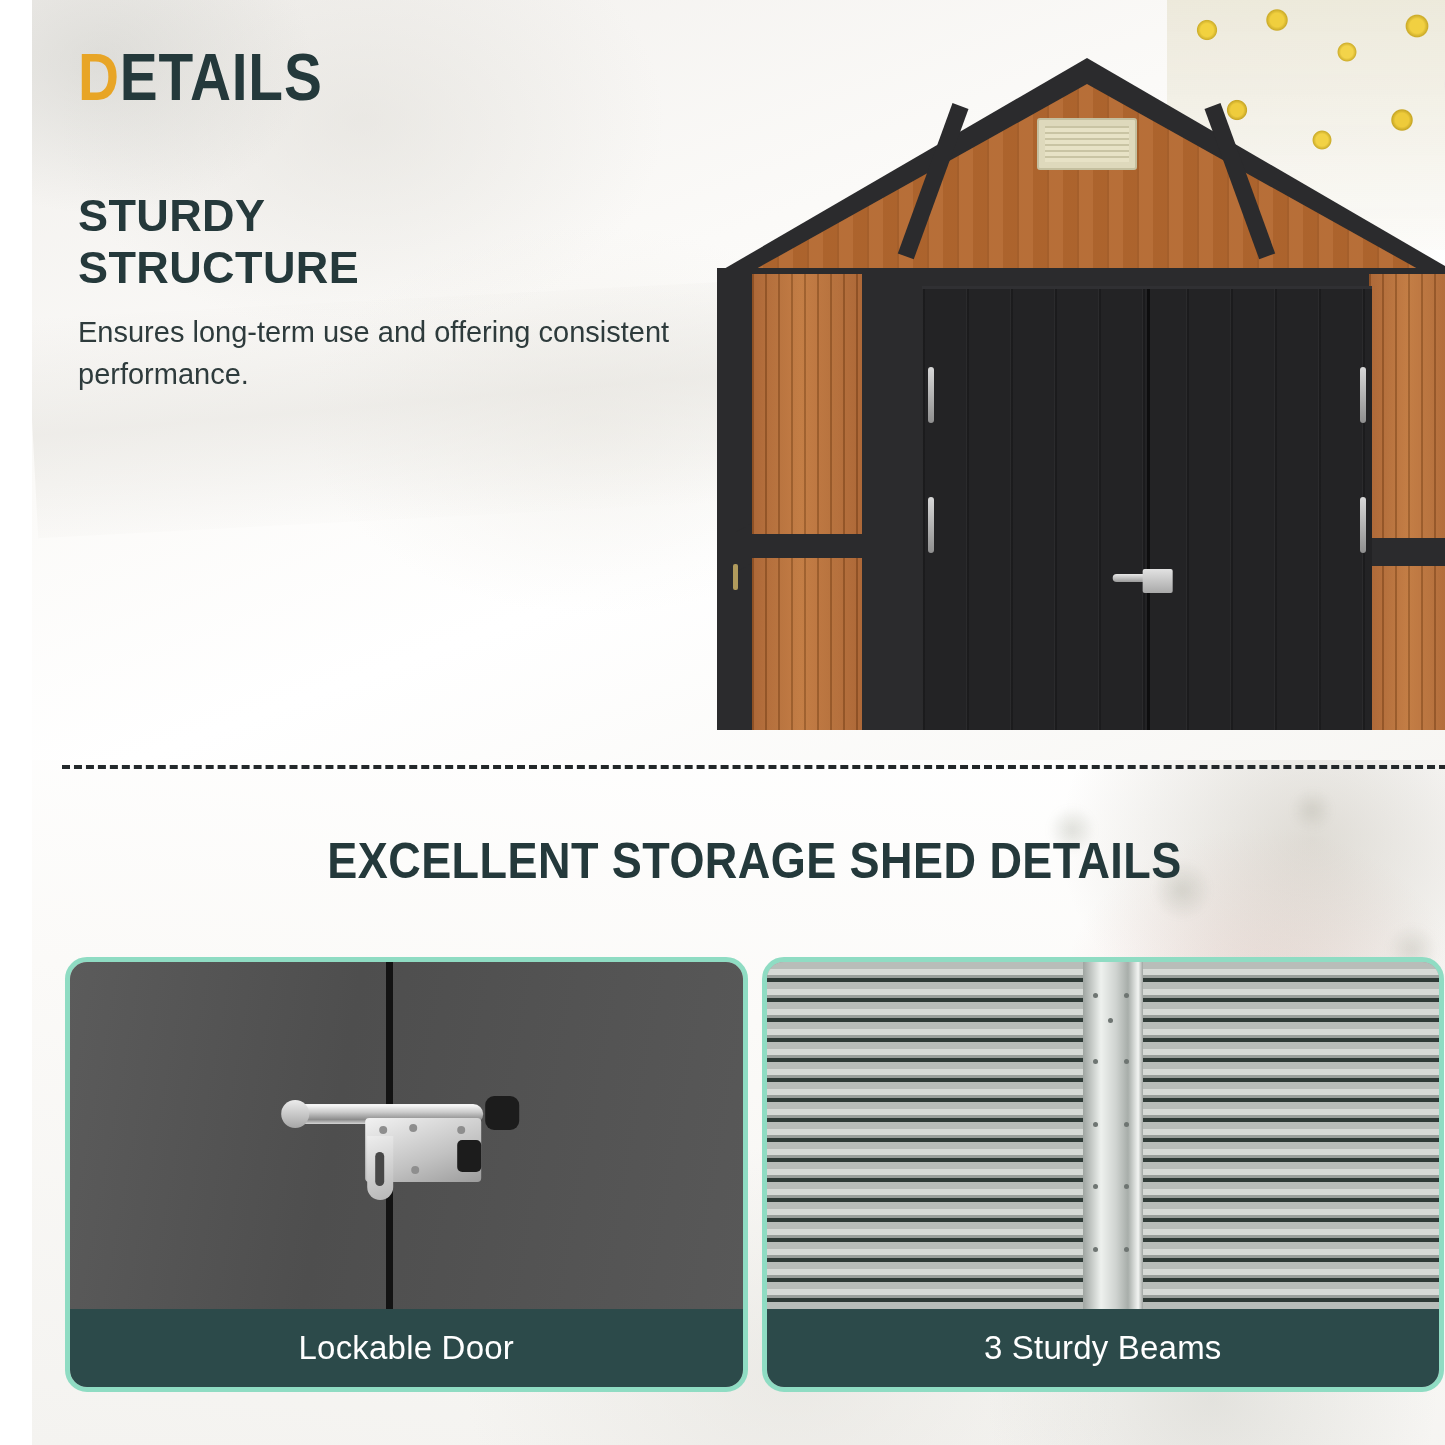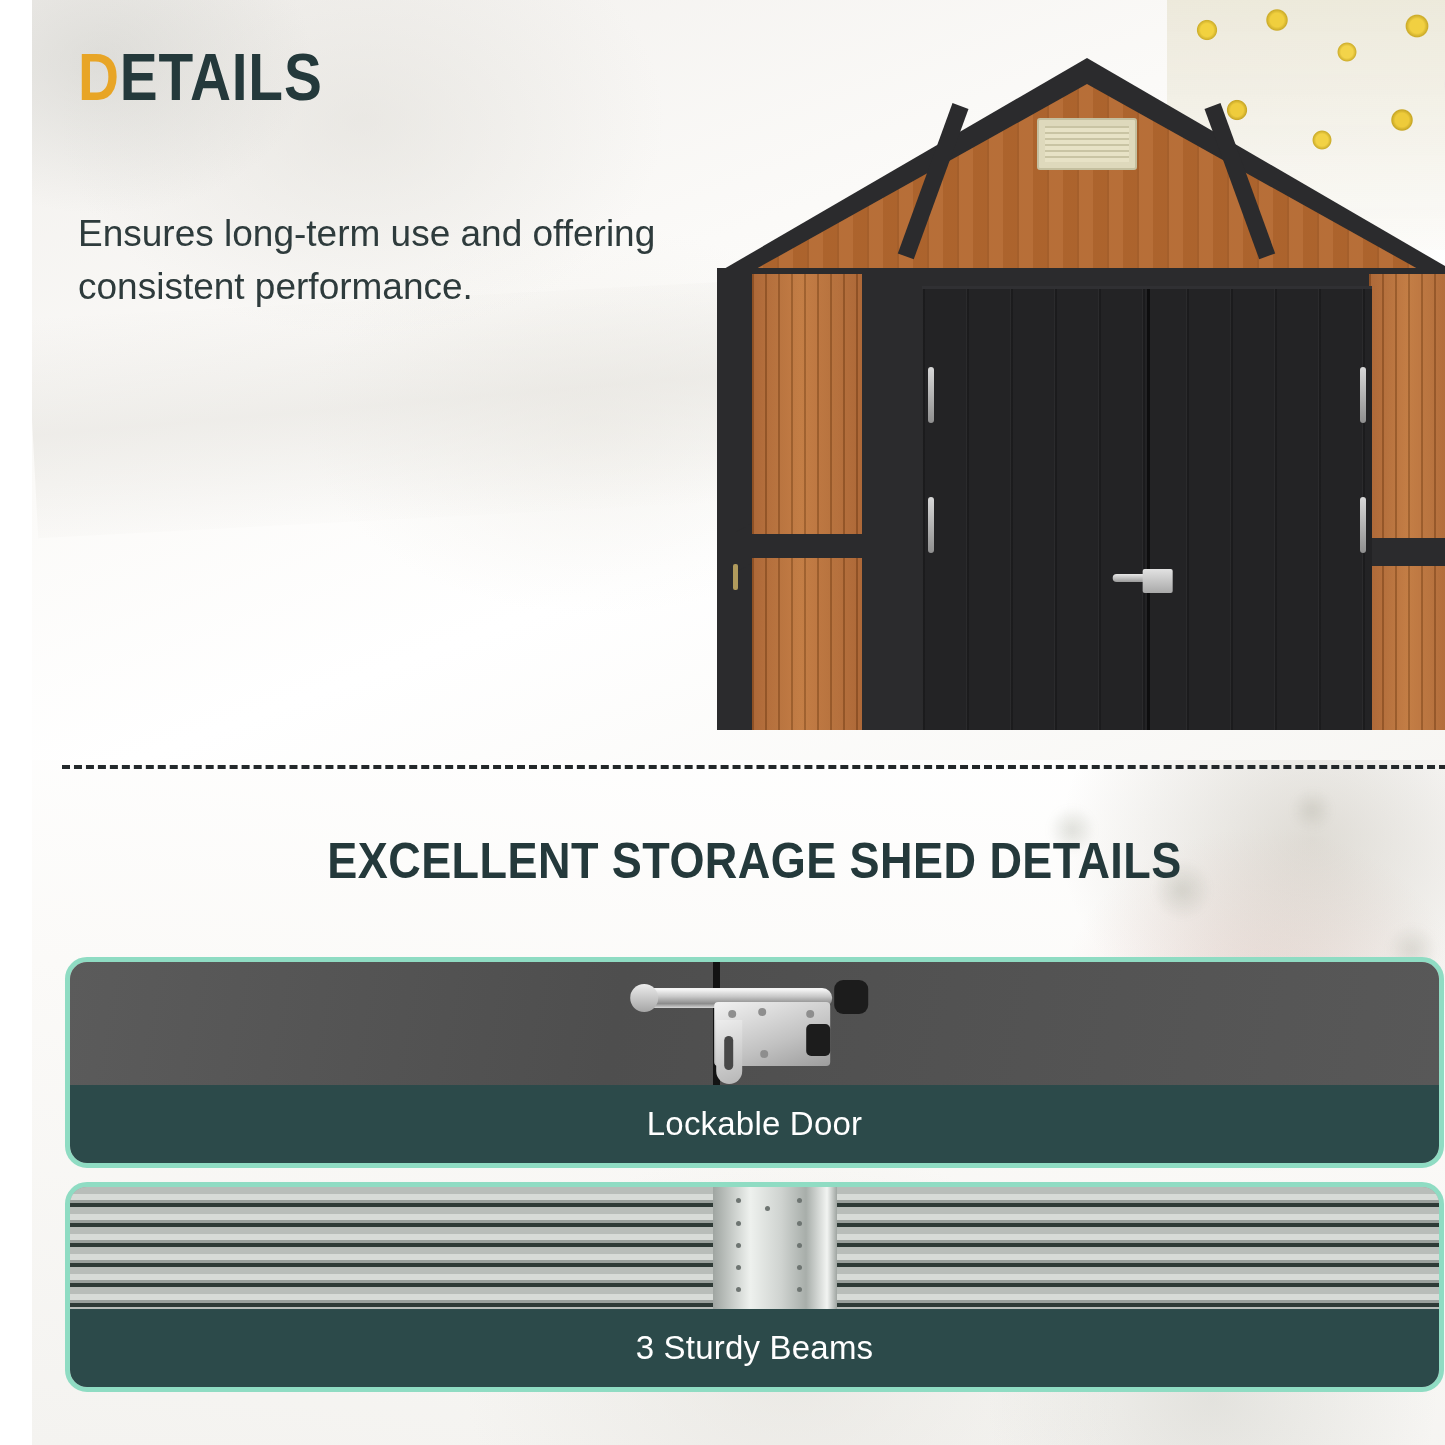--- a/index.html
+++ b/index.html
@@ -63,21 +63,21 @@
   .feature { position:absolute; left:46px; width:640px; }
   .f1 { top:190px; }
   .f2 { top:495px; }
 
   .f-head {
     font-size:45px; font-weight:700; line-height:1.16; color:#25393b;
     letter-spacing:.4px;
   }
   .f-body {
     margin-top:18px;
-    font-size:37px; font-weight:400; line-height:1.42; color:#2e3b3c;
+    font-size:29px; font-weight:400; line-height:1.42; color:#2e3b3c;
   }
 
   
   .divider {
     position:absolute; left:30px; top:765px; width:1385px; height:0;
     border-top:4px dashed #23282a;
   }
 
   
   .section-head {
@@ -177,21 +177,21 @@
   .latch-bar { position:absolute; left:0; top:7px; width:44px; height:8px; background:linear-gradient(180deg,#e8e8e8,#9a9a9a); border-radius:4px; }
   .latch-plate { position:absolute; left:30px; top:2px; width:30px; height:24px; background:linear-gradient(180deg,#e2e2e2,#a9a9a9); border-radius:2px; }
   .hinge { position:absolute; width:6px; height:56px; background:linear-gradient(180deg,#d8d8d8,#8f8f8f); border-radius:3px; }
   .eave {
     position:absolute; left:18px; top:258px; width:24px; height:40px;
     background:#2b2b2d; transform:skewY(-28deg);
   }
   .drip { position:absolute; left:16px; top:296px; width:5px; height:26px; background:#b09a5c; border-radius:2px; }
 
   
-  .cards { position:absolute; left:33px; top:957px; width:1379px; height:435px; display:flex; gap:14px;flex-direction:column; }
+  .cards { position:absolute; left:33px; top:957px; width:1379px; height:435px; display:flex; gap:14px; }
   .card {
     flex:1 1 0; position:relative;
     border:5px solid #8fdcc3; border-radius:22px;
     overflow:hidden; background:#ddd;
   }
   .card-img { position:absolute; left:0; top:0; right:0; bottom:78px; overflow:hidden; }
   .card-caption {
     position:absolute; left:0; right:0; bottom:0; height:78px;
     background:#2c4a4a; color:#ffffff;
     display:flex; align-items:center; justify-content:center;
@@ -317,20 +317,24 @@
         </div>
       </div>
     </div>
   </div>
 
   <div class="copy">
     <div class="title"><span class="lead">D</span><span>ETAILS</span></div>
   </div>
 
   <div class="feature f1">
+    <div class="f-head">
+      <div>STURDY</div>
+      <div>STRUCTURE</div>
+    </div>
     <div class="f-body">Ensures long-term use and offering consistent performance.</div>
   </div>
 
 
   <div class="divider"></div>
 
   <div class="section-head">EXCELLENT STORAGE SHED DETAILS</div>
 
   <div class="cards">
 

